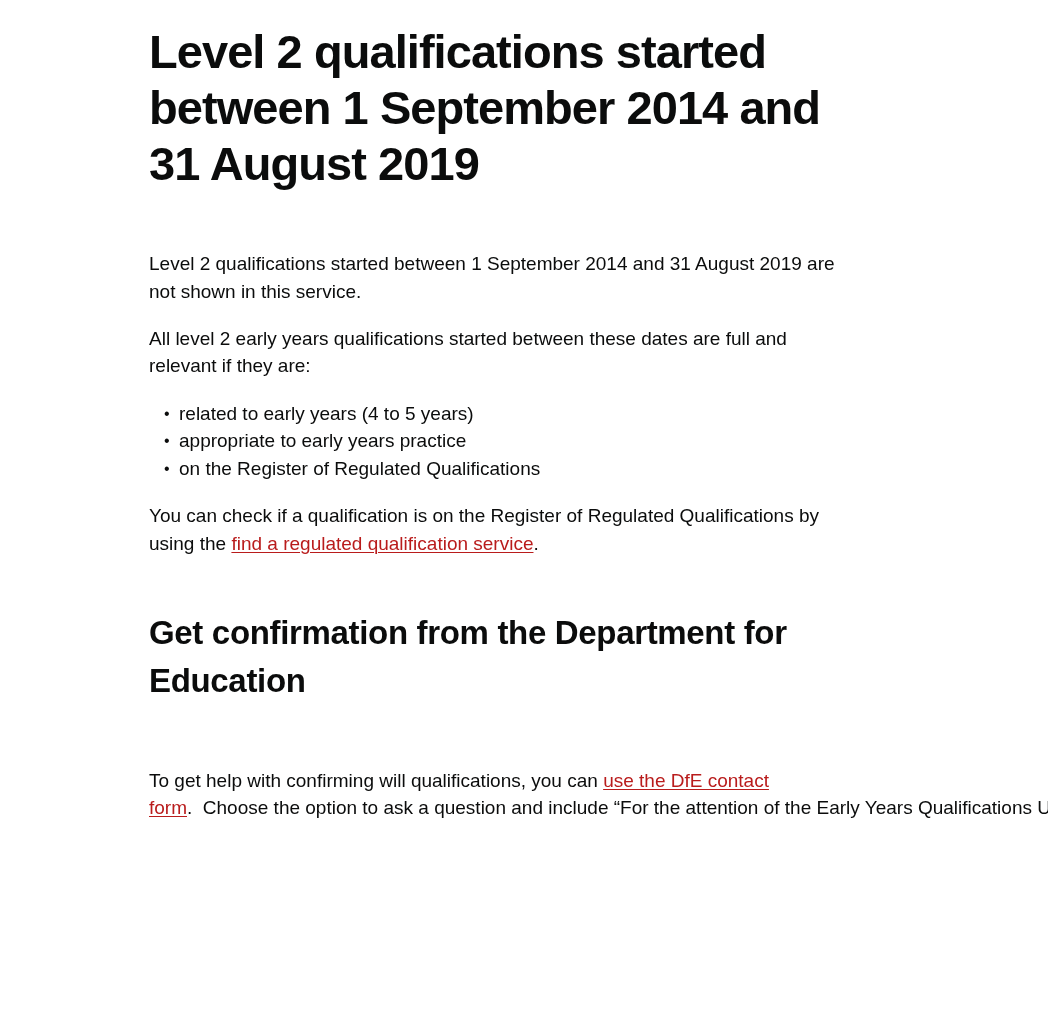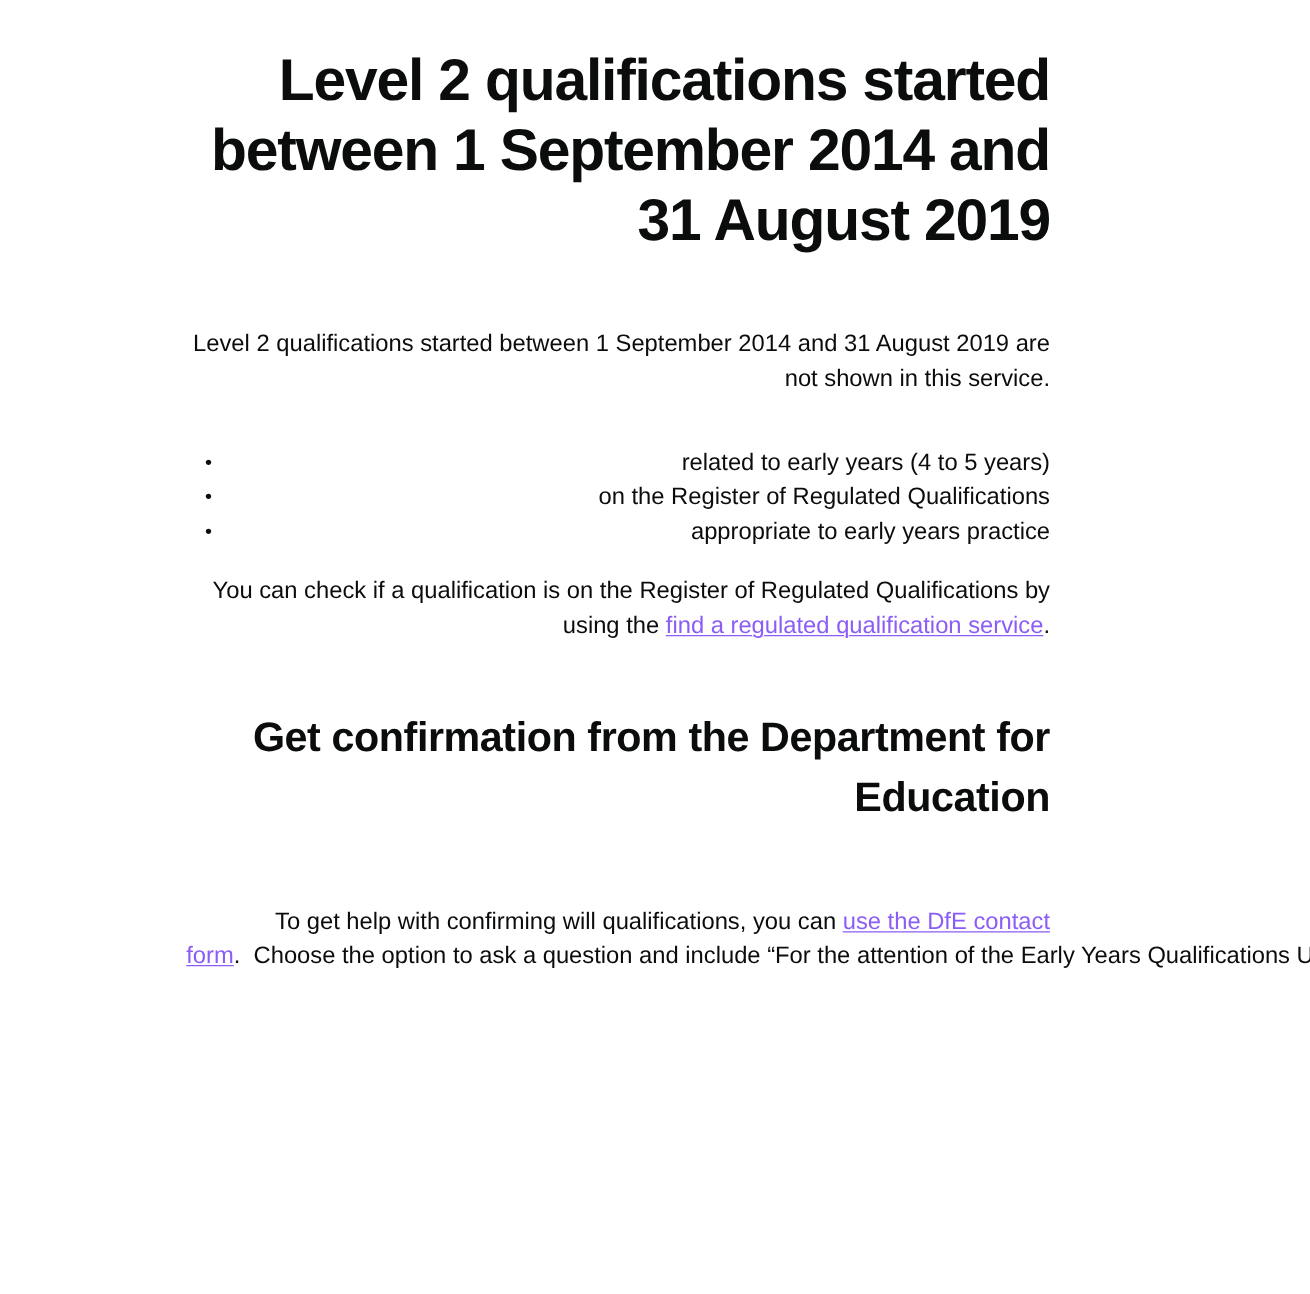--- a/index.html
+++ b/index.html
@@ -19,24 +19,23 @@
 
   .page {
     box-sizing: border-box;
     width: 1048px;
     padding: 0;
   }
 
   .content-column {
     margin: 0;
     padding-left: 149px;
-    padding-top: 36px;
+    padding-top: 24px;
     width: 840px;
     box-sizing: border-box;
-    text-align: right;
   }
 
   .heading-xl {
     font-size: 47px;
     line-height: 56px;
     font-weight: 700;
     letter-spacing: -0.02em;
     margin: 0;
     padding: 0;
     max-width: 692px;
@@ -87,21 +86,21 @@
     content: "\2022";
     position: absolute;
     left: 0;
     top: 0;
     font-size: 16px;
     line-height: 27.5px;
     color: #0b0c0c;
   }
 
   a.govuk-link {
-    color: #8b5cf6;
+    color: #b91c1c;
     text-decoration: underline;
     text-underline-offset: 2px;
     text-decoration-thickness: 1px;
     cursor: pointer;
   }
 
   .nowrap-space { white-space: pre; }
 </style>
 </head>
 <body>
@@ -110,27 +109,28 @@
   <div class="content-column">
 
     <h1 class="heading-xl">Level 2 qualifications started between 1 September 2014 and 31 August 2019</h1>
 
     <div class="spacer-after-h1"></div>
 
     <p class="body-text">Level 2 qualifications started between 1 September 2014 and 31 August 2019 are not shown in this service.</p>
 
     <div class="spacer-para"></div>
 
+    <p class="body-text">All level 2 early years qualifications started between these dates are full and relevant if they are:</p>
 
     <div class="spacer-list"></div>
 
     <ul class="bullet-list">
       <li>related to early years (4 to 5 years)</li>
+      <li>appropriate to early years practice</li>
       <li>on the Register of Regulated Qualifications</li>
-      <li>appropriate to early years practice</li>
     </ul>
 
     <div class="spacer-list"></div>
 
     <p class="body-text"><span>You can check if a qualification is on the Register of Regulated Qualifications by using the </span><a class="govuk-link">find a regulated qualification service</a><span>.</span></p>
 
     <div class="spacer-before-h2"></div>
 
     <h2 class="heading-l">Get confirmation from the Department for Education</h2>
 

